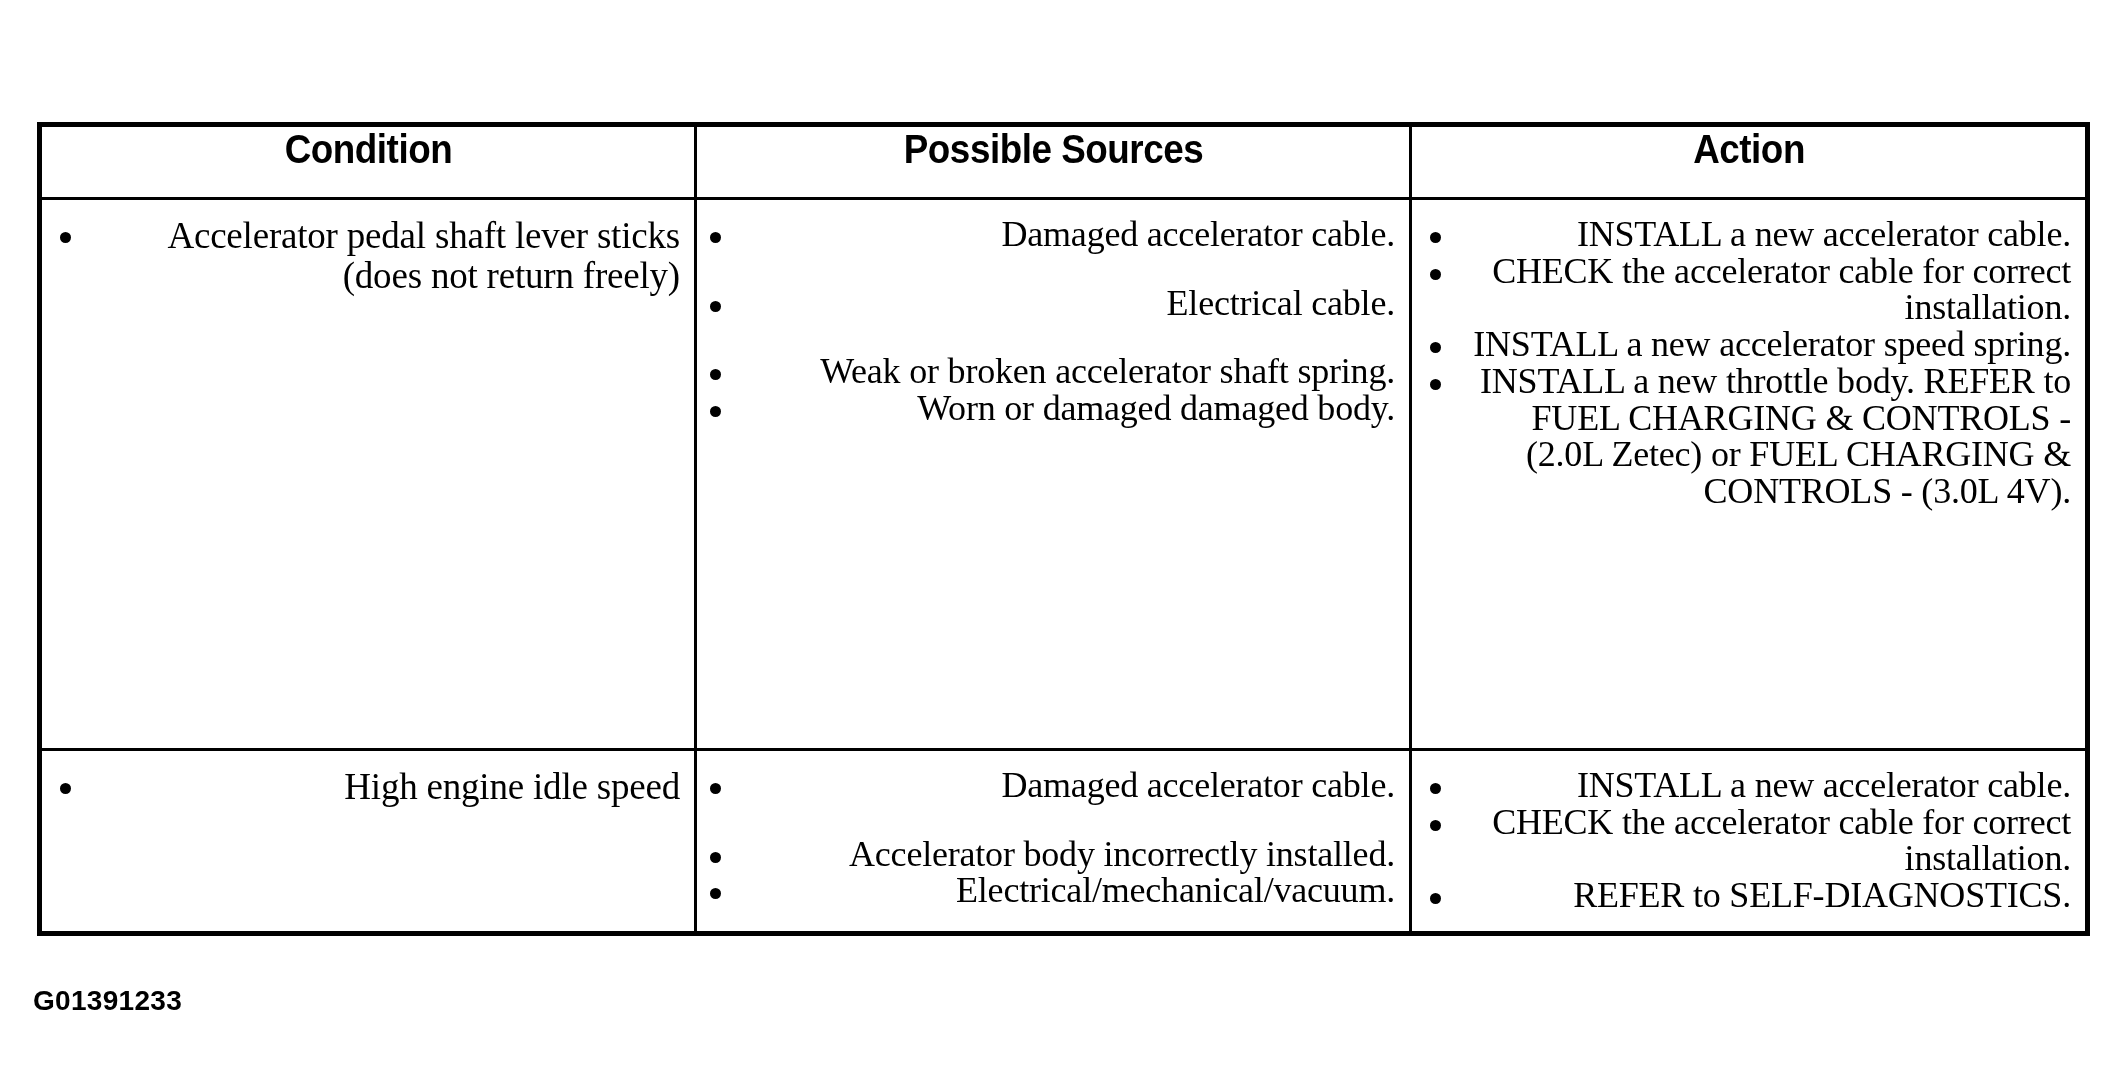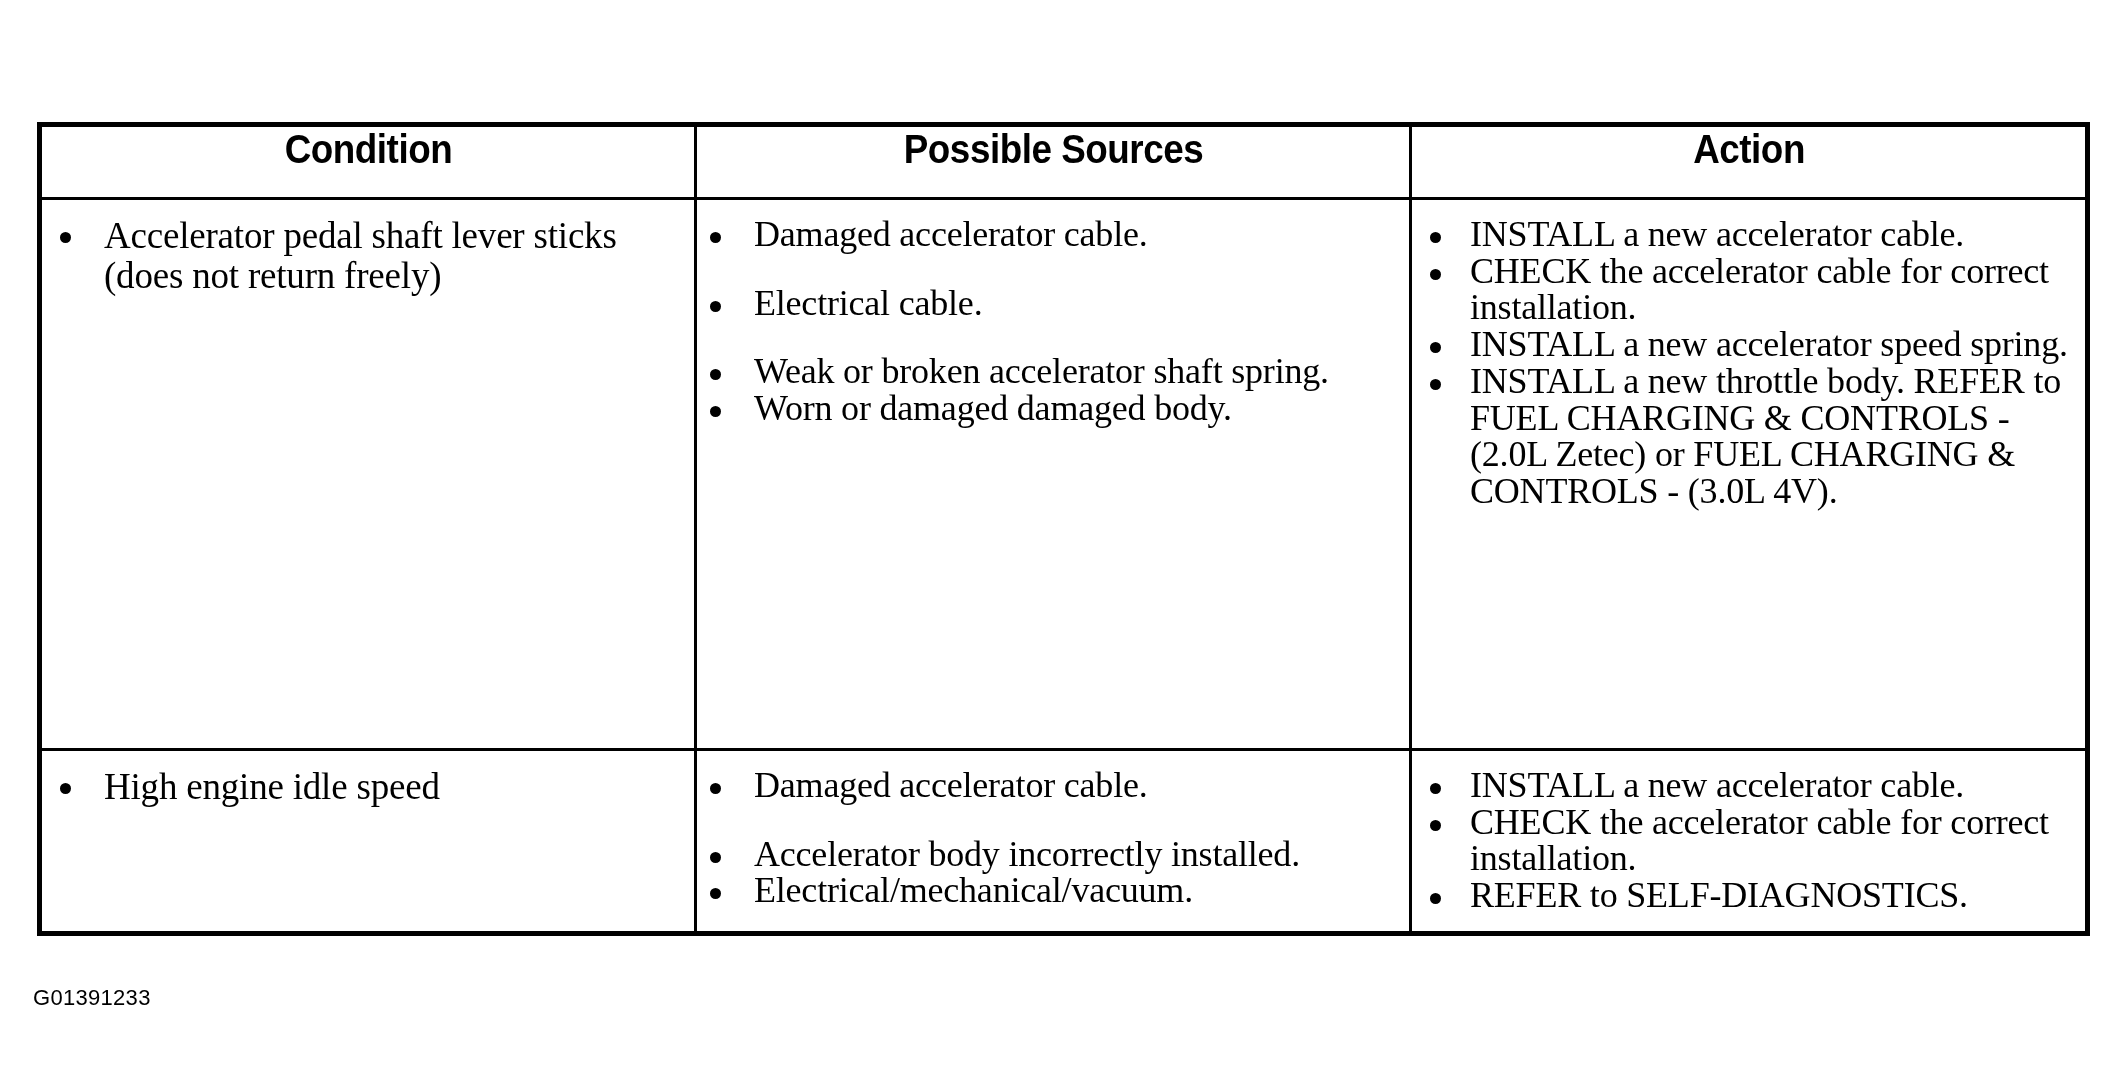--- a/index.html
+++ b/index.html
@@ -54,20 +54,21 @@
 
   
   .row-tall td { height: 548px; }
   .row-short td { height: 180px; }
 
   
   ul.blist {
     list-style: none;
     margin: 0;
     padding: 16px 14px 10px 1px;
+    text-align: right;
   }
   ul.blist li {
     position: relative;
     padding-left: 58px;
     font-size: 36px;
     line-height: 1.02;
     letter-spacing: -0.2px;
     margin: 0 0 0 0;
   }
   ul.blist li .bullet {
@@ -87,22 +88,22 @@
   .col-sources ul.blist li   { padding-left: 56px; }
   .col-action ul.blist       { padding-left: 6px; }
   .col-action ul.blist li    { padding-left: 52px; }
 
   
   .fig-code {
     position: absolute;
     left: 33px;
     top: 985px;
     font-family: "Liberation Sans", "DejaVu Sans", sans-serif;
-    font-size: 22px;
-    font-weight: normal;
+    font-size: 28px;
+    font-weight: bold;
     letter-spacing: 0.3px;
     color: #000;
   }
 </style>
 </head>
 <body>
 
 <table class="doc-table">
   <colgroup>
     <col class="c-condition">

